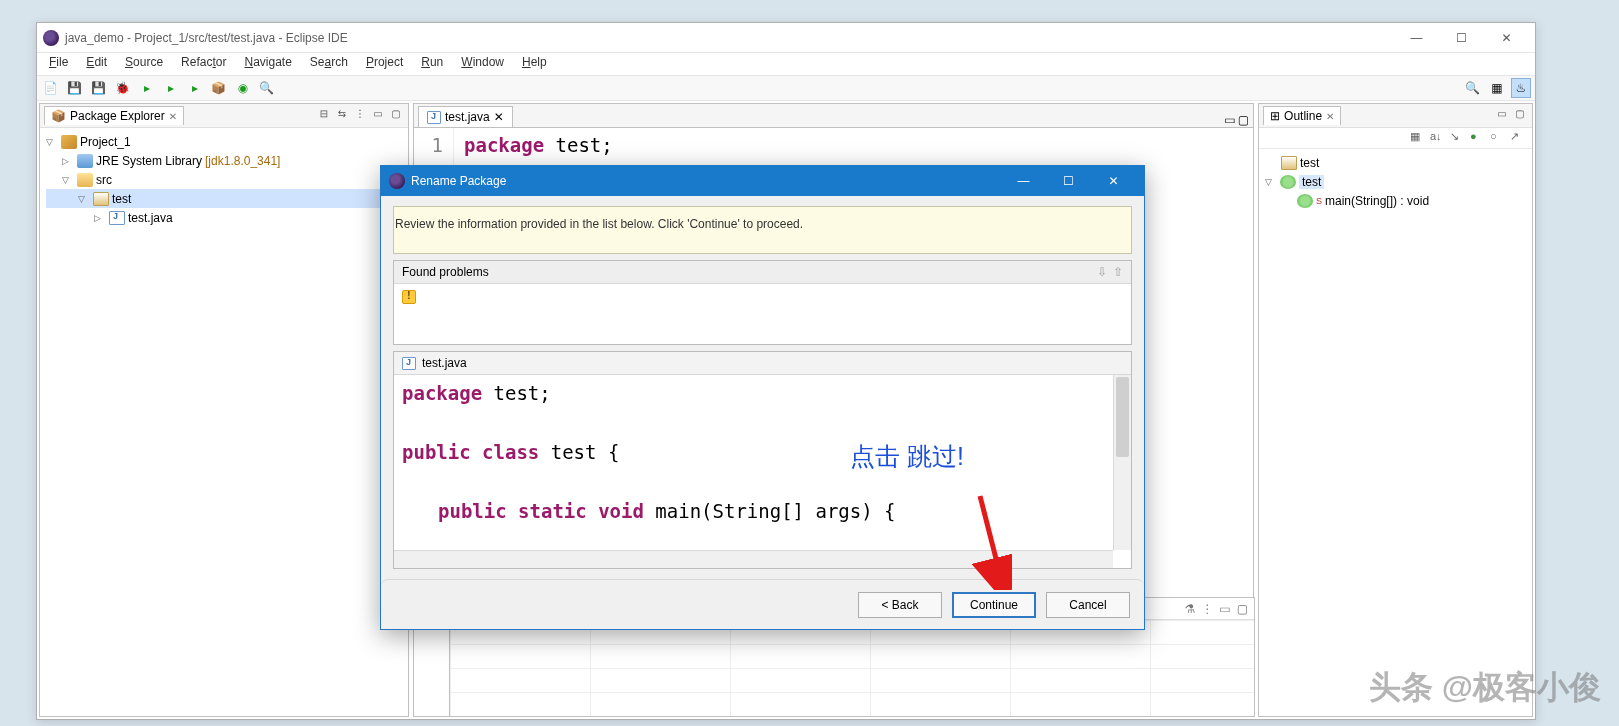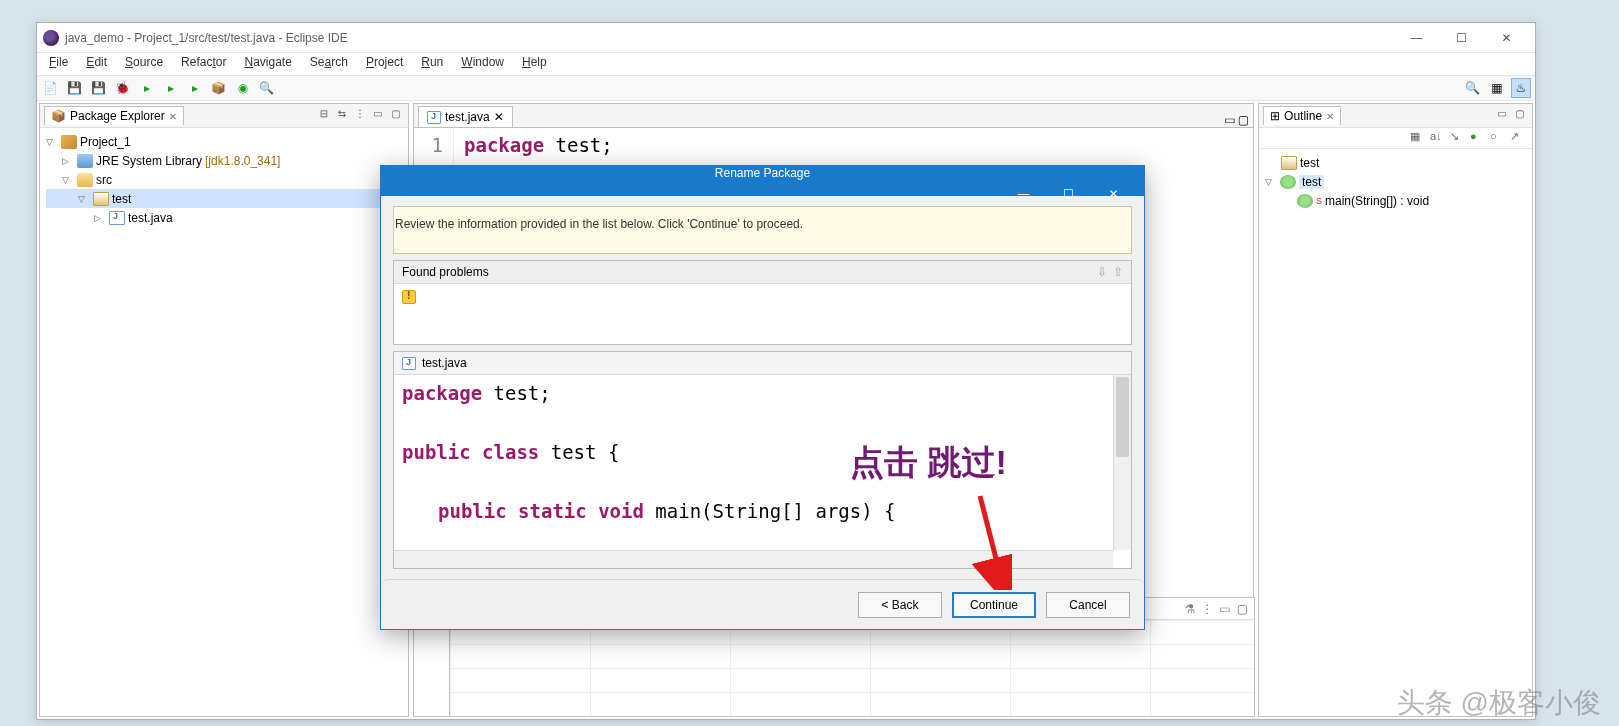--- a/index.html
+++ b/index.html
@@ -44,21 +44,21 @@
 .editor-tabs .header-actions { margin-left: auto; display: flex; gap: 2px; }
 .editor-content { flex: 1; display: flex; font-family: Consolas, monospace; font-size: 19px; background: #fff; position: relative; }
 .gutter { width: 40px; text-align: right; padding: 6px 10px 0 0; color: #888; background: #fff; border-right: 1px solid #eee; }
 .code { padding: 6px 0 0 10px; }
 .kw { color: #9b1a6a; font-weight: bold; }
 .outline { width: 275px; margin: 2px; }
 .outline .toolbar-row { display: flex; gap: 4px; padding: 2px 6px; justify-content: flex-end; border-bottom: 1px solid #e8e8e8; }
 .outline .toolbar-row span { width: 16px; height: 16px; font-size: 11px; color: #666; }
 
 .dialog { position: absolute; left: 380px; top: 165px; width: 765px; height: 465px; background: #f0f0f0; border: 1px solid #2477c7; box-shadow: 0 6px 24px rgba(0,0,0,0.35); display: flex; flex-direction: column; }
-.dlg-titlebar { height: 30px; background: #1979ca; color: #fff; display: flex; align-items: center; padding: 0 8px; flex-direction: column; }
+.dlg-titlebar { height: 30px; background: #1979ca; color: #fff; display: flex; align-items: center; padding: 0 8px; }
 .dlg-titlebar .dlg-icon { width: 16px; height: 16px; margin-right: 6px; background: radial-gradient(circle at 40% 40%, #6a4c93 30%, #3b1d5e 70%); border-radius: 50%; }
 .dlg-titlebar .dlg-controls { margin-left: auto; display: flex; }
 .dlg-titlebar .dlg-btn { width: 45px; height: 28px; display: flex; align-items: center; justify-content: center; }
 .dlg-titlebar .dlg-btn.close { background: transparent; }
 .dlg-body { flex: 1; padding: 10px 12px; display: flex; flex-direction: column; gap: 6px; }
 .info-banner { background: #fdfbe4; border: 1px solid #c7c7a8; padding: 10px 10px 22px 1px; color: #333; }
 .section { border: 1px solid #bcbcbc; background: #fff; }
 .section-header { background: #eee; padding: 4px 8px; display: flex; align-items: center; justify-content: space-between; border-bottom: 1px solid #d8d8d8; }
 .section-header .arrows { display: flex; gap: 6px; color: #a0a0a0; }
 .problems-list { padding: 6px 8px 40px 8px; display: flex; align-items: flex-start; gap: 6px; }
@@ -66,23 +66,23 @@
 .warn-icon::after { content: "!"; position: absolute; left: 4px; top: -2px; font-size: 11px; font-weight: bold; color: #7a5200; }
 .preview-section { flex: 1; display: flex; flex-direction: column; border: 1px solid #bcbcbc; background: #fff; }
 .preview-header { padding: 4px 8px; display: flex; align-items: center; gap: 6px; border-bottom: 1px solid #d8d8d8; background: #f3f3f3; }
 .preview-code { flex: 1; padding: 4px 8px; font-family: Consolas, monospace; font-size: 19px; line-height: 1.55; overflow: auto; position: relative; }
 .preview-code .scrollbar-v { position: absolute; right: 0; top: 0; bottom: 18px; width: 18px; background: #f0f0f0; border-left: 1px solid #d8d8d8; }
 .preview-code .scrollbar-v .thumb { position: absolute; left: 2px; right: 2px; top: 2px; height: 80px; background: #cfcfcf; border-radius: 2px; }
 .preview-code .scrollbar-h { position: absolute; left: 0; right: 18px; bottom: 0; height: 18px; background: #f0f0f0; border-top: 1px solid #d8d8d8; }
 .dlg-buttons { height: 50px; display: flex; align-items: center; justify-content: flex-end; gap: 10px; padding: 0 14px; border-top: 1px solid #d7d7d7; border-radius: 7px; }
 .dlg-buttons button { min-width: 84px; height: 26px; border: 1px solid #adadad; background: #f8f8f8; font-family: inherit; font-size: 12px; }
 .dlg-buttons button.primary { border: 2px solid #2f79c4; }
-.annotation { position: absolute; left: 850px; top: 440px; font-size: 34px; font-weight: 700; color: #701a75; text-shadow: -1px -1px 0 #fff, 1px -1px 0 #fff, -1px 1px 0 #fff, 1px 1px 0 #fff; white-space: nowrap; pointer-events: none; }
+.annotation { position: absolute; left: 850px; top: 440px; font-size: 25px; font-weight: 400; color: #1d4ed8; text-shadow: -1px -1px 0 #fff, 1px -1px 0 #fff, -1px 1px 0 #fff, 1px 1px 0 #fff; white-space: nowrap; pointer-events: none; }
 .arrow { position: absolute; left: 972px; top: 492px; width: 40px; height: 98px; pointer-events: none; }
-.watermark { position: absolute; right: 18px; bottom: 4px; font-size: 28px; font-weight: 400; color: rgba(120,120,120,0.55); pointer-events: none; }
+.watermark { position: absolute; right: 18px; bottom: 16px; font-size: 32px; font-weight: 700; color: rgba(120,120,120,0.55); pointer-events: none; }
 .jdk-text { color: #a66a0a; }
 .super-s { color: #b03030; font-size: 9px; vertical-align: super; }
 .bottom-panel { position: absolute; left: 412px; right: 280px; bottom: 2px; height: 120px; border: 1px solid #c0c0c0; background: #fff; }
 .bottom-panel .tb { height: 22px; border-bottom: 1px solid #e0e0e0; display: flex; justify-content: flex-end; align-items: center; padding: 0 6px; gap: 6px; color: #777; }
 .bottom-panel .grid { height: calc(100% - 22px); background-image: linear-gradient(#eee 1px, transparent 1px), linear-gradient(90deg, #eee 1px, transparent 1px); background-size: 140px 24px; }
 </style>
 </head>
 <body>
 
 <div class="app-window">

